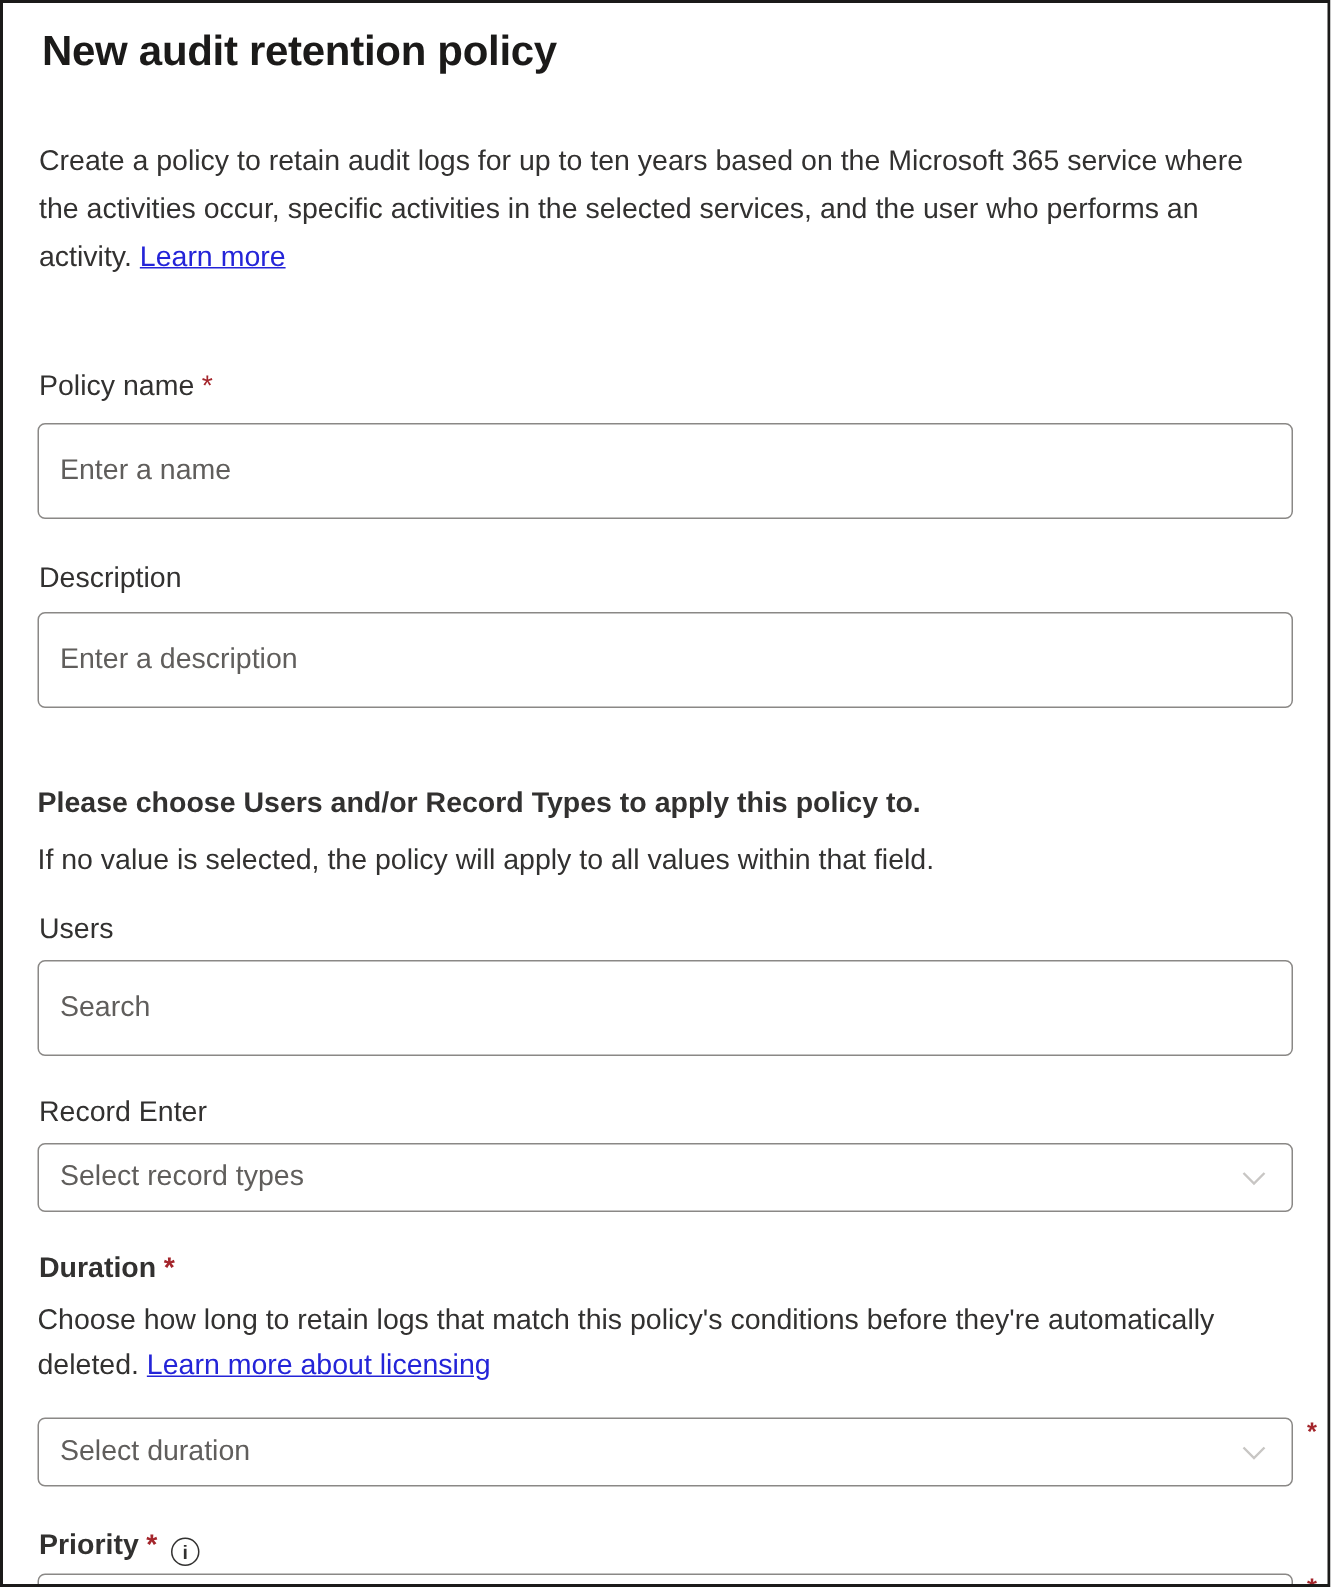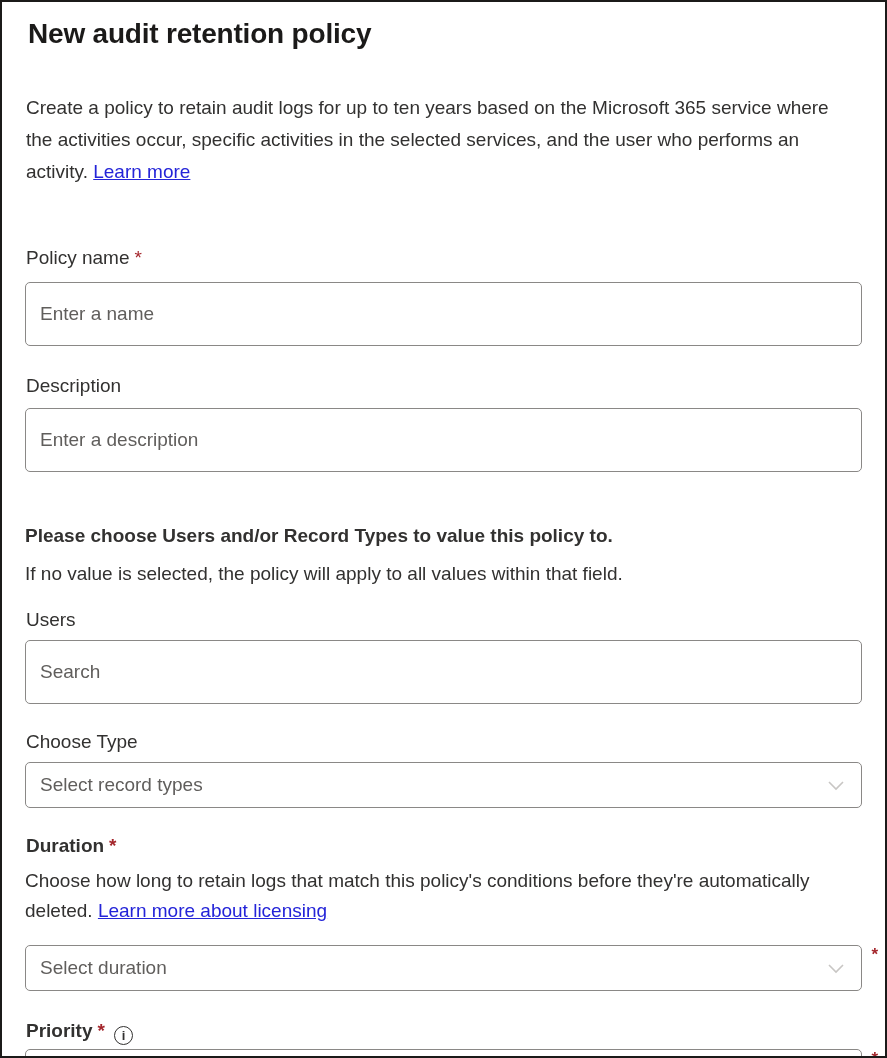--- a/index.html
+++ b/index.html
@@ -147,29 +147,29 @@
   <label class="label sec-policy-label"><span>Policy name</span><span class="req">*</span></label>
   <div class="field-wrap sec-policy-input">
     <input class="text-input" type="text" placeholder="Enter a name" style="">
   </div>
 
   <label class="label sec-desc-label">Description</label>
   <div class="field-wrap sec-desc-input">
     <input class="text-input" type="text" placeholder="Enter a description" style="">
   </div>
 
-  <div class="sec-heading bold">Please choose Users and/or Record Types to value this policy to.</div>
+  <div class="sec-heading bold">Please choose Users and/or Record Types to apply this policy to.</div>
   <div class="sec-subtext">If no value is selected, the policy will apply to all values within that field.</div>
 
   <label class="label sec-users-label">Users</label>
   <div class="field-wrap sec-users-input">
     <input class="text-input" type="text" placeholder="Search" style="">
   </div>
 
-  <label class="label sec-record-label">Choose Type</label>
+  <label class="label sec-record-label">Record Enter</label>
   <div class="field-wrap sec-record-dd">
     <div class="dropdown">
       <span>Select record types</span>
       <span class="chev">
         <svg width="20" height="20" viewBox="0 0 20 20" fill="none">
           <path d="M3 7 L10 14 L17 7" stroke="#c8c6c4" stroke-width="1.6" fill="none"></path>
         </svg>
       </span>
     </div>
   </div>

